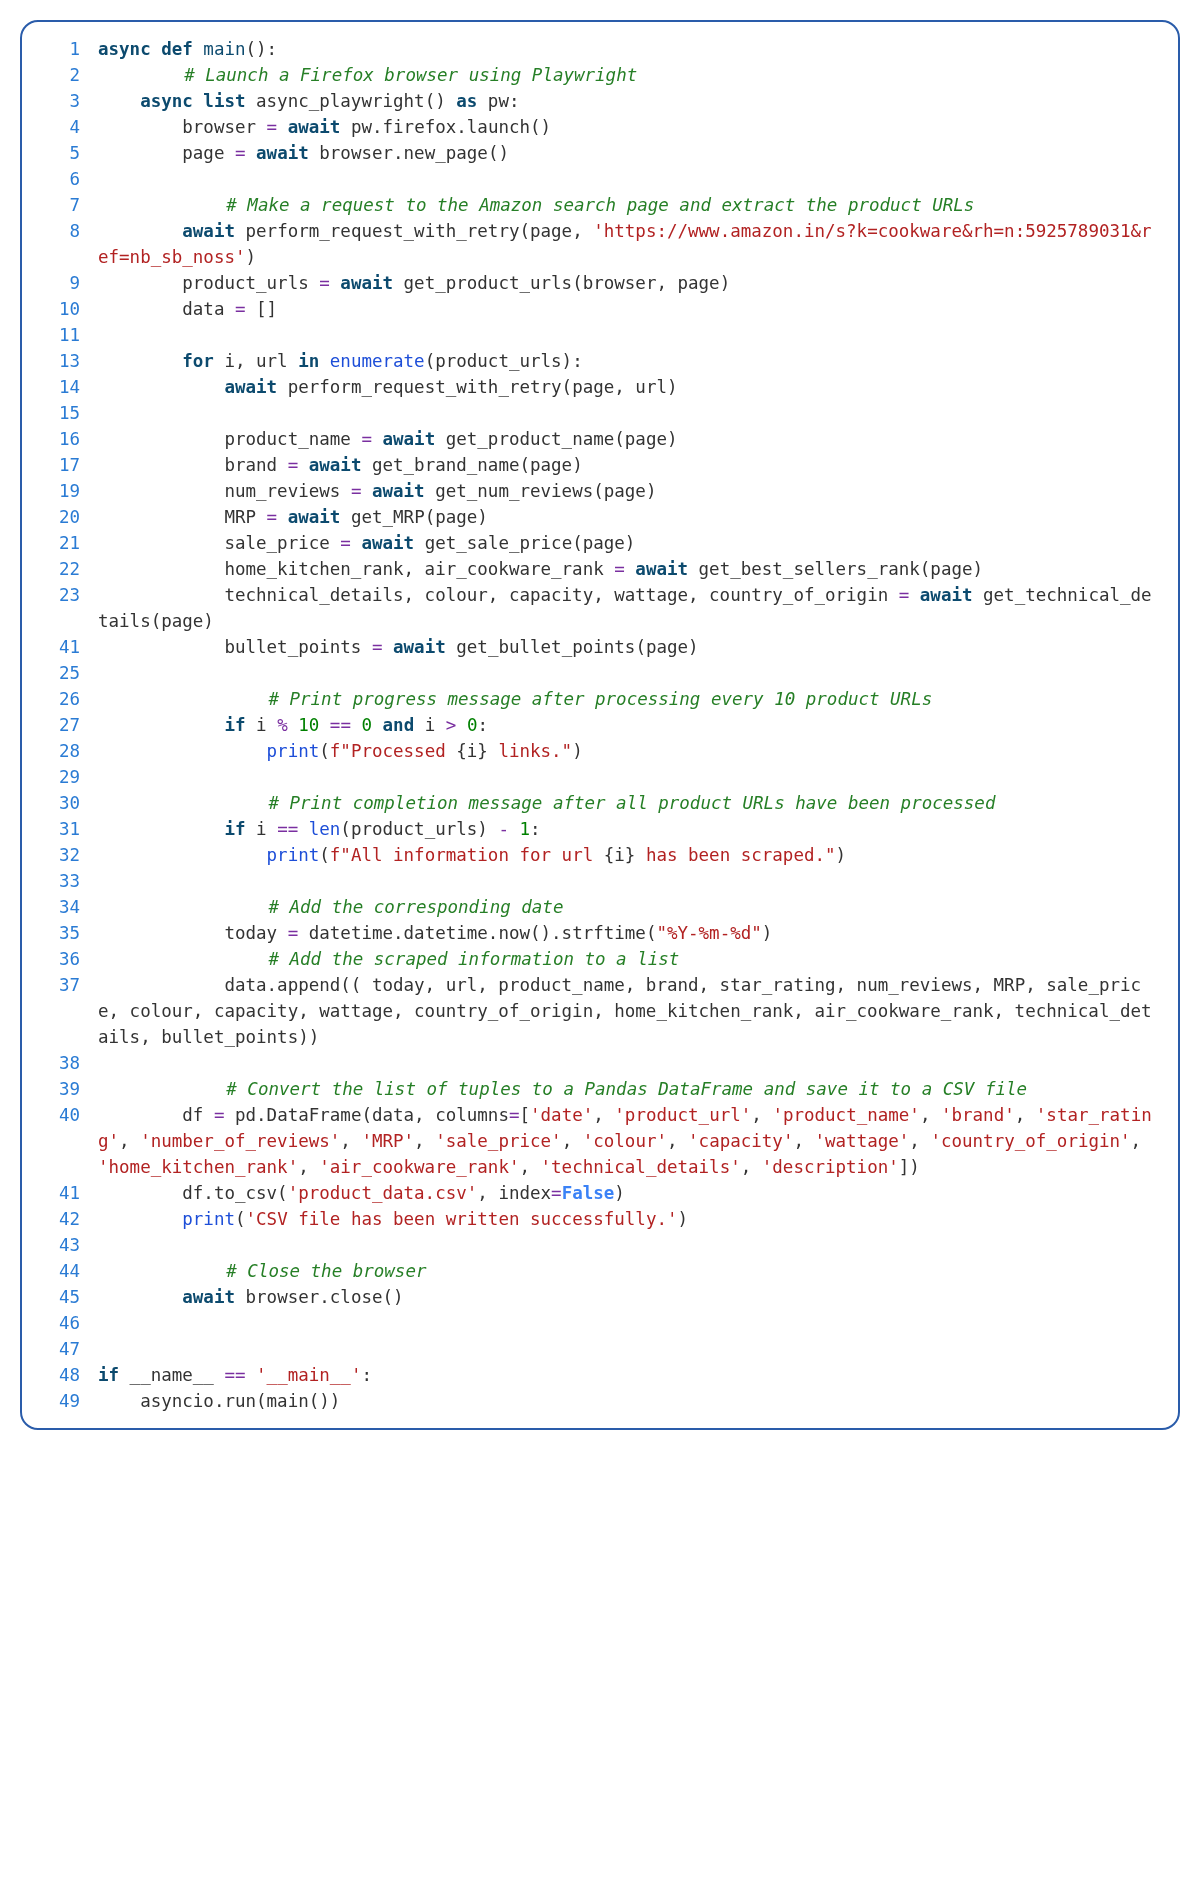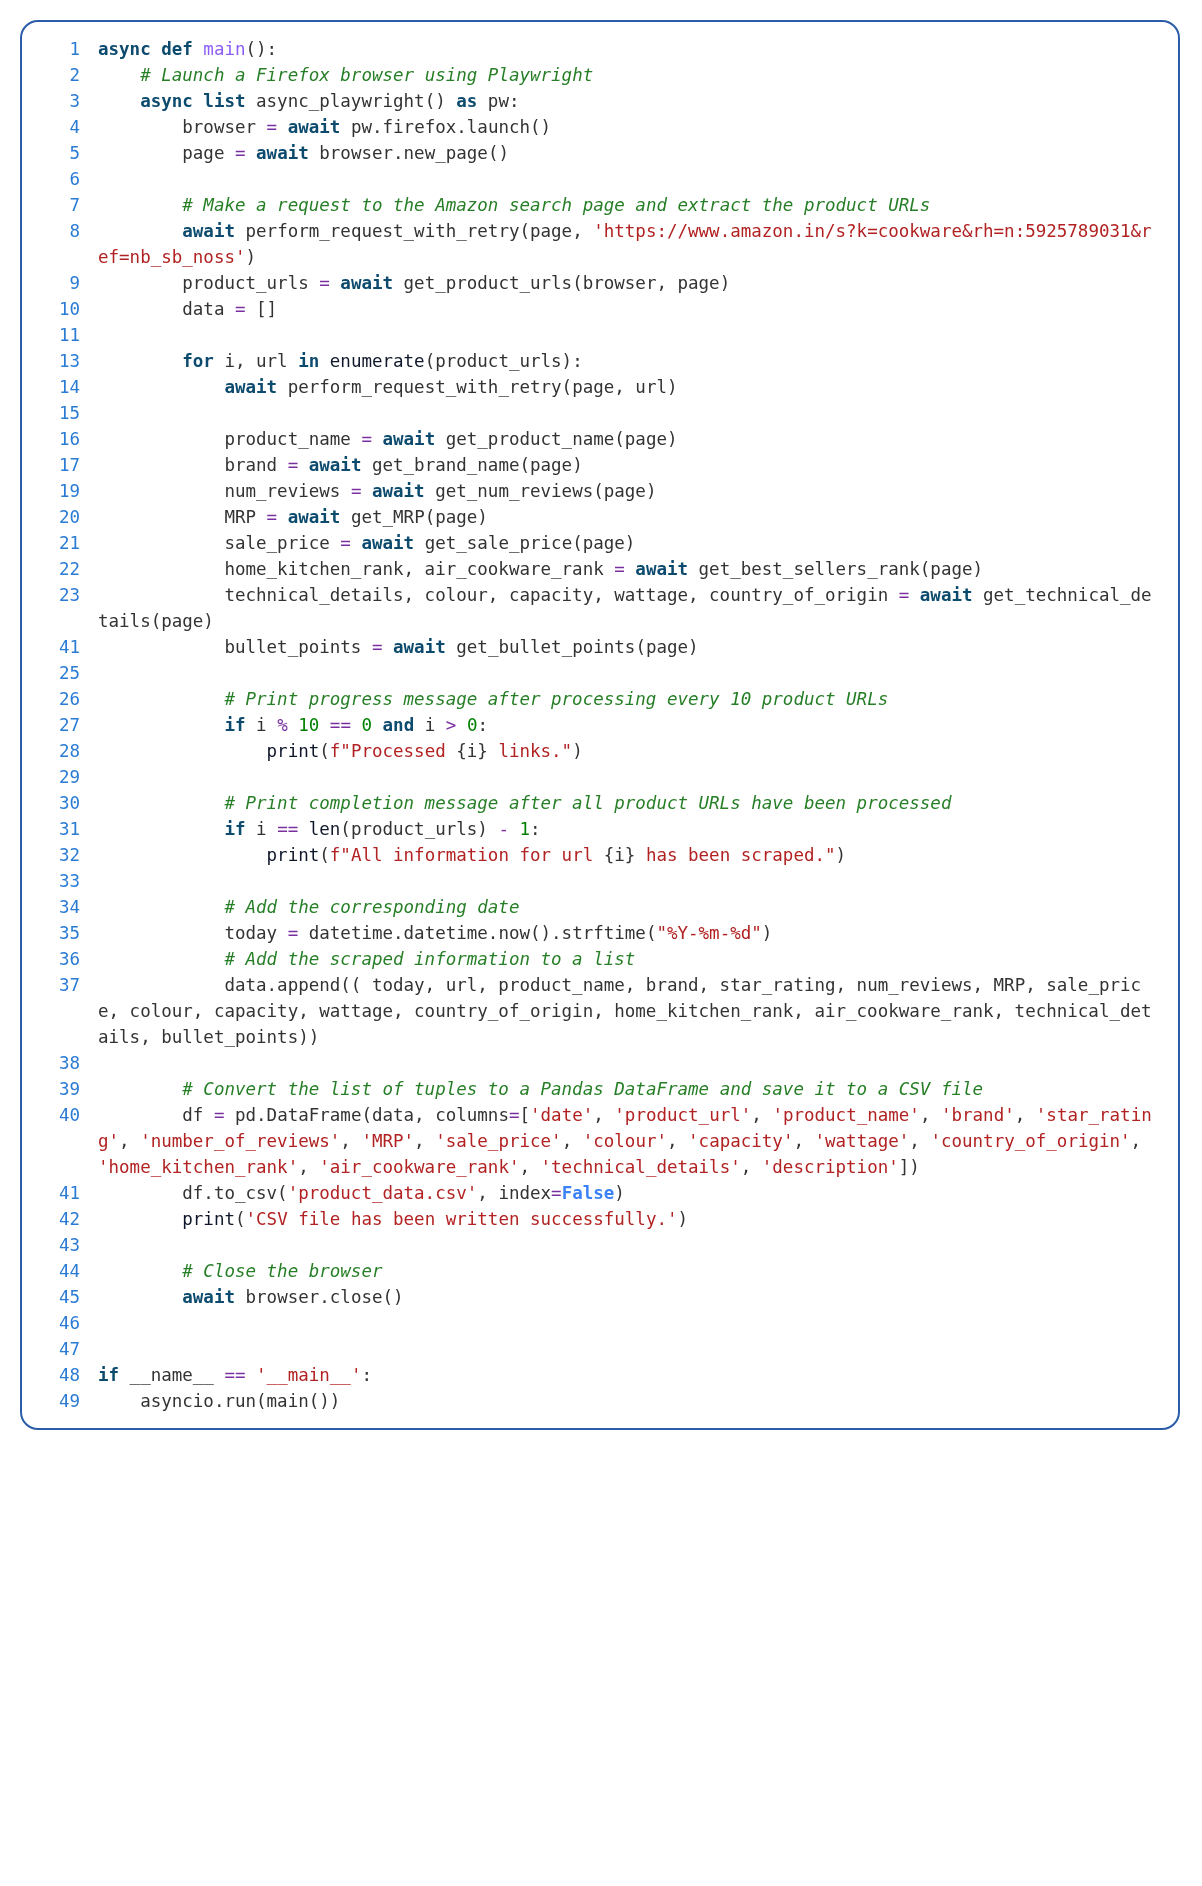--- a/index.html
+++ b/index.html
@@ -31,26 +31,26 @@
     user-select: none;
     flex-shrink: 0;
   }
   .code-text {
     white-space: pre-wrap;
     word-break: break-all;
     color: #333;
     flex: 1;
   }
   .kw  { color: #0c4a6e; font-weight: bold; }
-  .fn  { color: #8b5cf6; }
-  .cm  { color: #267f26; font-style: italic; }
+  .fn  { color: #0c4a6e; }
+  .cm  { color: #267f26; font-style: italic; margin-left: 44px; }
   .str { color: #b22222; }
   .num { color: #008000; }
   .op  { color: #7a2fa0; }
-  .bi  { color: #0f172a; }
+  .bi  { color: #1d4ed8; }
   .nm  { color: #333; }
   .kw3 { color: #3b82f6; font-weight: bold; }
 </style>
 </head>
 <body>
 
 <div class="code-container" id="code-container">
     <div class="code-line">
       <span class="lineno">1</span>
       <span class="code-text"><span class="kw">async def </span><span class="fn">main</span><span class="nm">():</span></span>

